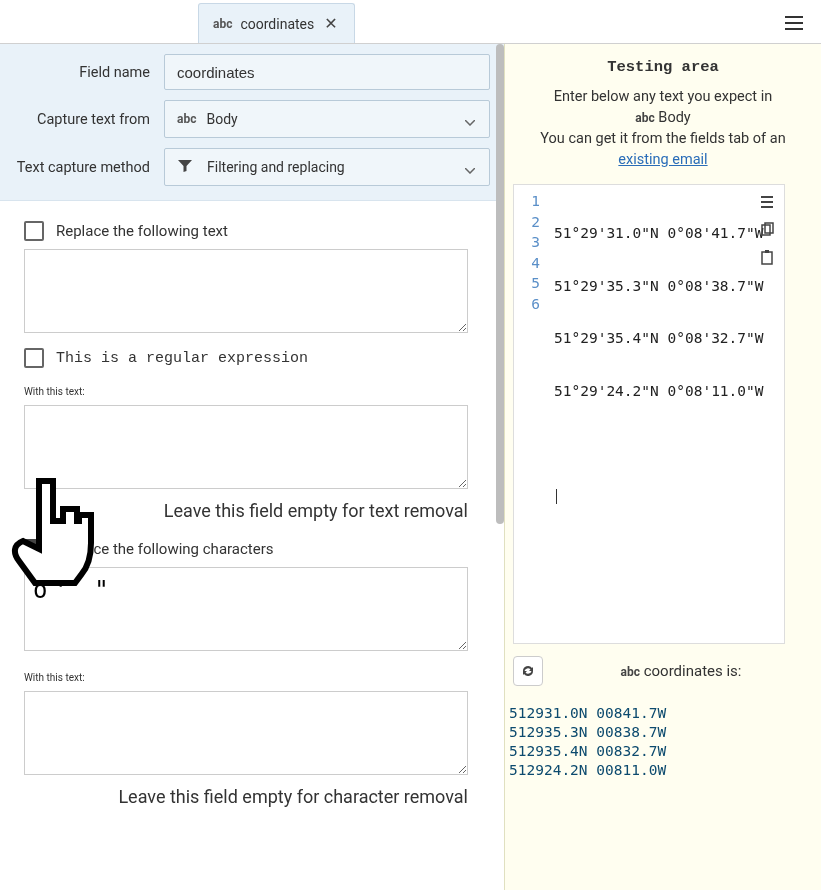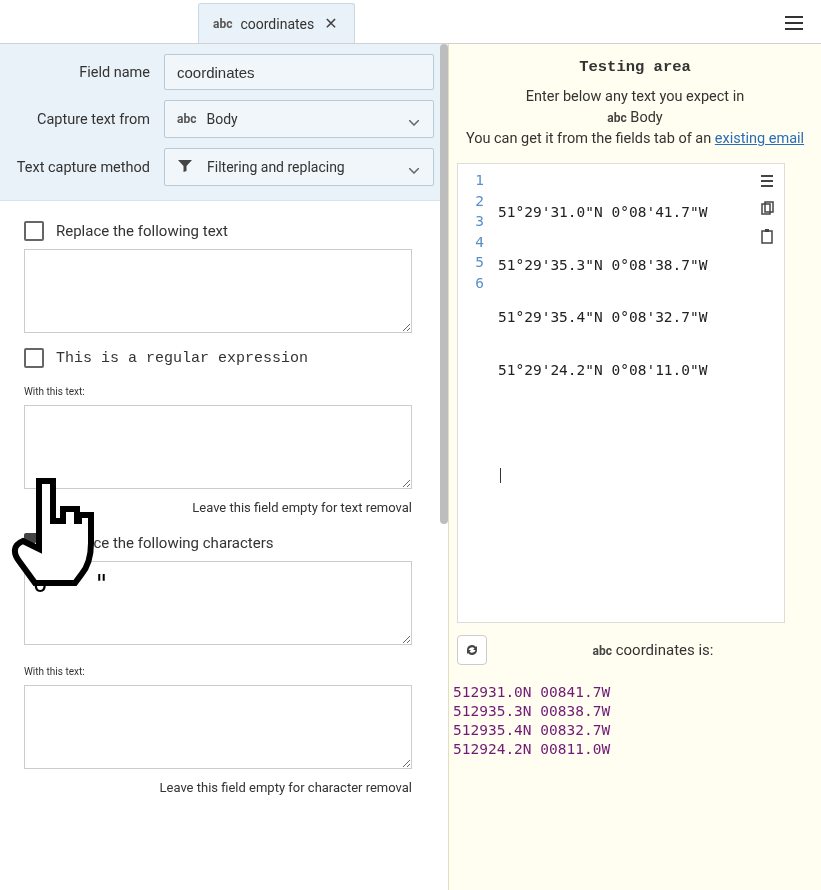--- a/index.html
+++ b/index.html
@@ -6,21 +6,21 @@
 body { font-family: -apple-system, BlinkMacSystemFont, "Segoe UI", Roboto, Arial, sans-serif; font-size: 14px; color: #333; background: #fff; width: 821px; height: 890px; overflow: hidden; }
 
 .tab-bar { height: 44px; border-bottom: 1px solid #d0d0d0; display: flex; align-items: flex-end; padding-left: 198px; position: relative; }
 .tab { background: #e9f2f9; border: 1px solid #c8d8e6; border-bottom: none; padding: 10px 14px; display: flex; align-items: center; gap: 8px; border-radius: 3px 3px 0 0; }
 .tab .abc { font-weight: bold; font-size: 12px; color: #555; }
 .tab-close { cursor: pointer; font-size: 16px; color: #444; padding: 0 2px; }
 .hamburger { position: absolute; right: 18px; top: 16px; cursor: pointer; }
 .hamburger svg { width: 18px; height: 14px; }
 
 .main { display: flex; height: calc(890px - 44px); }
-.left { width: 448px; display: flex; flex-direction: column; }
+.left { width: 504px; display: flex; flex-direction: column; }
 .right { flex: 1; display: flex; flex-direction: column; background: #fffef0; border-left: 1px solid #e0e0c0; position: relative; }
 
 .config-top { background: #e9f2f9; padding: 10px 14px 14px 14px; border-bottom: 1px solid #d8e4ee; }
 .config-row { display: flex; align-items: center; margin-bottom: 10px; }
 .config-row:last-child { margin-bottom: 0; }
 .config-label { width: 150px; text-align: right; padding-right: 14px; color: #333; font-size: 14.5px; }
 .config-field { flex: 1; }
 .input-text { width: 100%; height: 36px; border: 1px solid #b8cad8; background: #f0f6fa; padding: 0 12px; font-size: 15px; color: #333; border-radius: 2px; }
 .select-box { width: 100%; height: 38px; border: 1px solid #b8cad8; background: #f0f6fa; padding: 0 12px; display: flex; align-items: center; position: relative; cursor: pointer; border-radius: 2px; }
 .select-box .abc { font-weight: bold; font-size: 12px; color: #555; margin-right: 10px; }
@@ -30,21 +30,21 @@
 
 .scroll-body { flex: 1; overflow-y: auto; padding: 20px 36px 20px 24px; position: relative; }
 .checkbox-row { display: flex; align-items: center; gap: 12px; margin-bottom: 8px; font-size: 15px; }
 .chk { width: 20px; height: 20px; border: 2px solid #666; border-radius: 2px; display: inline-flex; align-items: center; justify-content: center; cursor: pointer; flex-shrink: 0; }
 .chk.checked { background: #444; border-color: #444; }
 .chk.checked::after { content: ""; width: 10px; height: 5px; border-left: 2px solid #fff; border-bottom: 2px solid #fff; transform: rotate(-45deg) translate(1px,-1px); }
 .textarea { width: 100%; min-height: 80px; border: 1px solid #ccc; background: #fff; resize: both; padding: 8px; font-size: 15px; font-family: inherit; }
 .ta-tall { min-height: 84px; }
 .regex-row { display: flex; align-items: center; gap: 12px; margin: 12px 0 18px 0; font-size: 15px; font-family: Liberation Mono, monospace; }
 .section-label { font-size: 10px; margin: 12px 0 8px 0; }
-.hint-right { text-align: right; font-size: 13px; color: #333; margin-top: 8px; margin-bottom: 18px; }
+.hint-right { text-align: right; font-size: 18px; color: #333; margin-top: 8px; margin-bottom: 18px; }
 .chars-input { font-family: ui-monospace, Menlo, Consolas, monospace; font-size: 24px; letter-spacing: 6px; }
 
 .cursor-hand { position: absolute; left: 4px; top: 272px; pointer-events: none; }
 
 .scrollbar-fake { position: absolute; right: 0; top: 0; width: 8px; height: 480px; background: #bdbdbd; border-radius: 4px; }
 
 .testing-header { text-align: center; padding: 14px 12px 10px 12px; }
 .testing-title { font-weight: bold; font-size: 15.5px; margin-bottom: 10px; font-family: Liberation Mono, monospace; }
 .testing-desc { font-size: 14.5px; line-height: 1.45; }
 .abc-inline { font-weight: bold; font-size: 12px; color: #444; }
@@ -56,21 +56,21 @@
 .code-lines { flex: 1; padding: 6px 4px 0 8px; white-space: pre; color: #222; }
 .code-lines div { line-height: 20.5px; min-height: 20.5px; }
 .code-cursor::after { content: ""; display: inline-block; width: 1px; height: 15px; background: #333; vertical-align: middle; margin-left: 2px; }
 
 .side-icons { position: absolute; right: 6px; top: 6px; display: flex; flex-direction: column; gap: 6px; }
 .side-icons .ic { width: 22px; height: 22px; display: flex; align-items: center; justify-content: center; cursor: pointer; }
 
 .result-bar { display: flex; align-items: center; gap: 10px; padding: 8px 12px 6px 8px; }
 .refresh-btn { width: 30px; height: 30px; border: 1px solid #ccc; border-radius: 4px; background: #fff; display: flex; align-items: center; justify-content: center; cursor: pointer; }
 .result-label { flex: 1; text-align: center; font-size: 15px; }
-.result-output { font-family: ui-monospace, Menlo, Consolas, monospace; font-size: 14.5px; white-space: pre; padding: 12px 0 0 4px; color: #701a75; line-height: 1.3; }
+.result-output { font-family: ui-monospace, Menlo, Consolas, monospace; font-size: 14.5px; white-space: pre; padding: 12px 0 0 4px; color: #0c4a6e; line-height: 1.3; }
 
 .left-inner { position: relative; height: 100%; }
 </style>
 </head>
 <body>
 
 <div class="tab-bar">
   <div class="tab">
     <span class="abc">abc</span>
     <span>coordinates</span>

